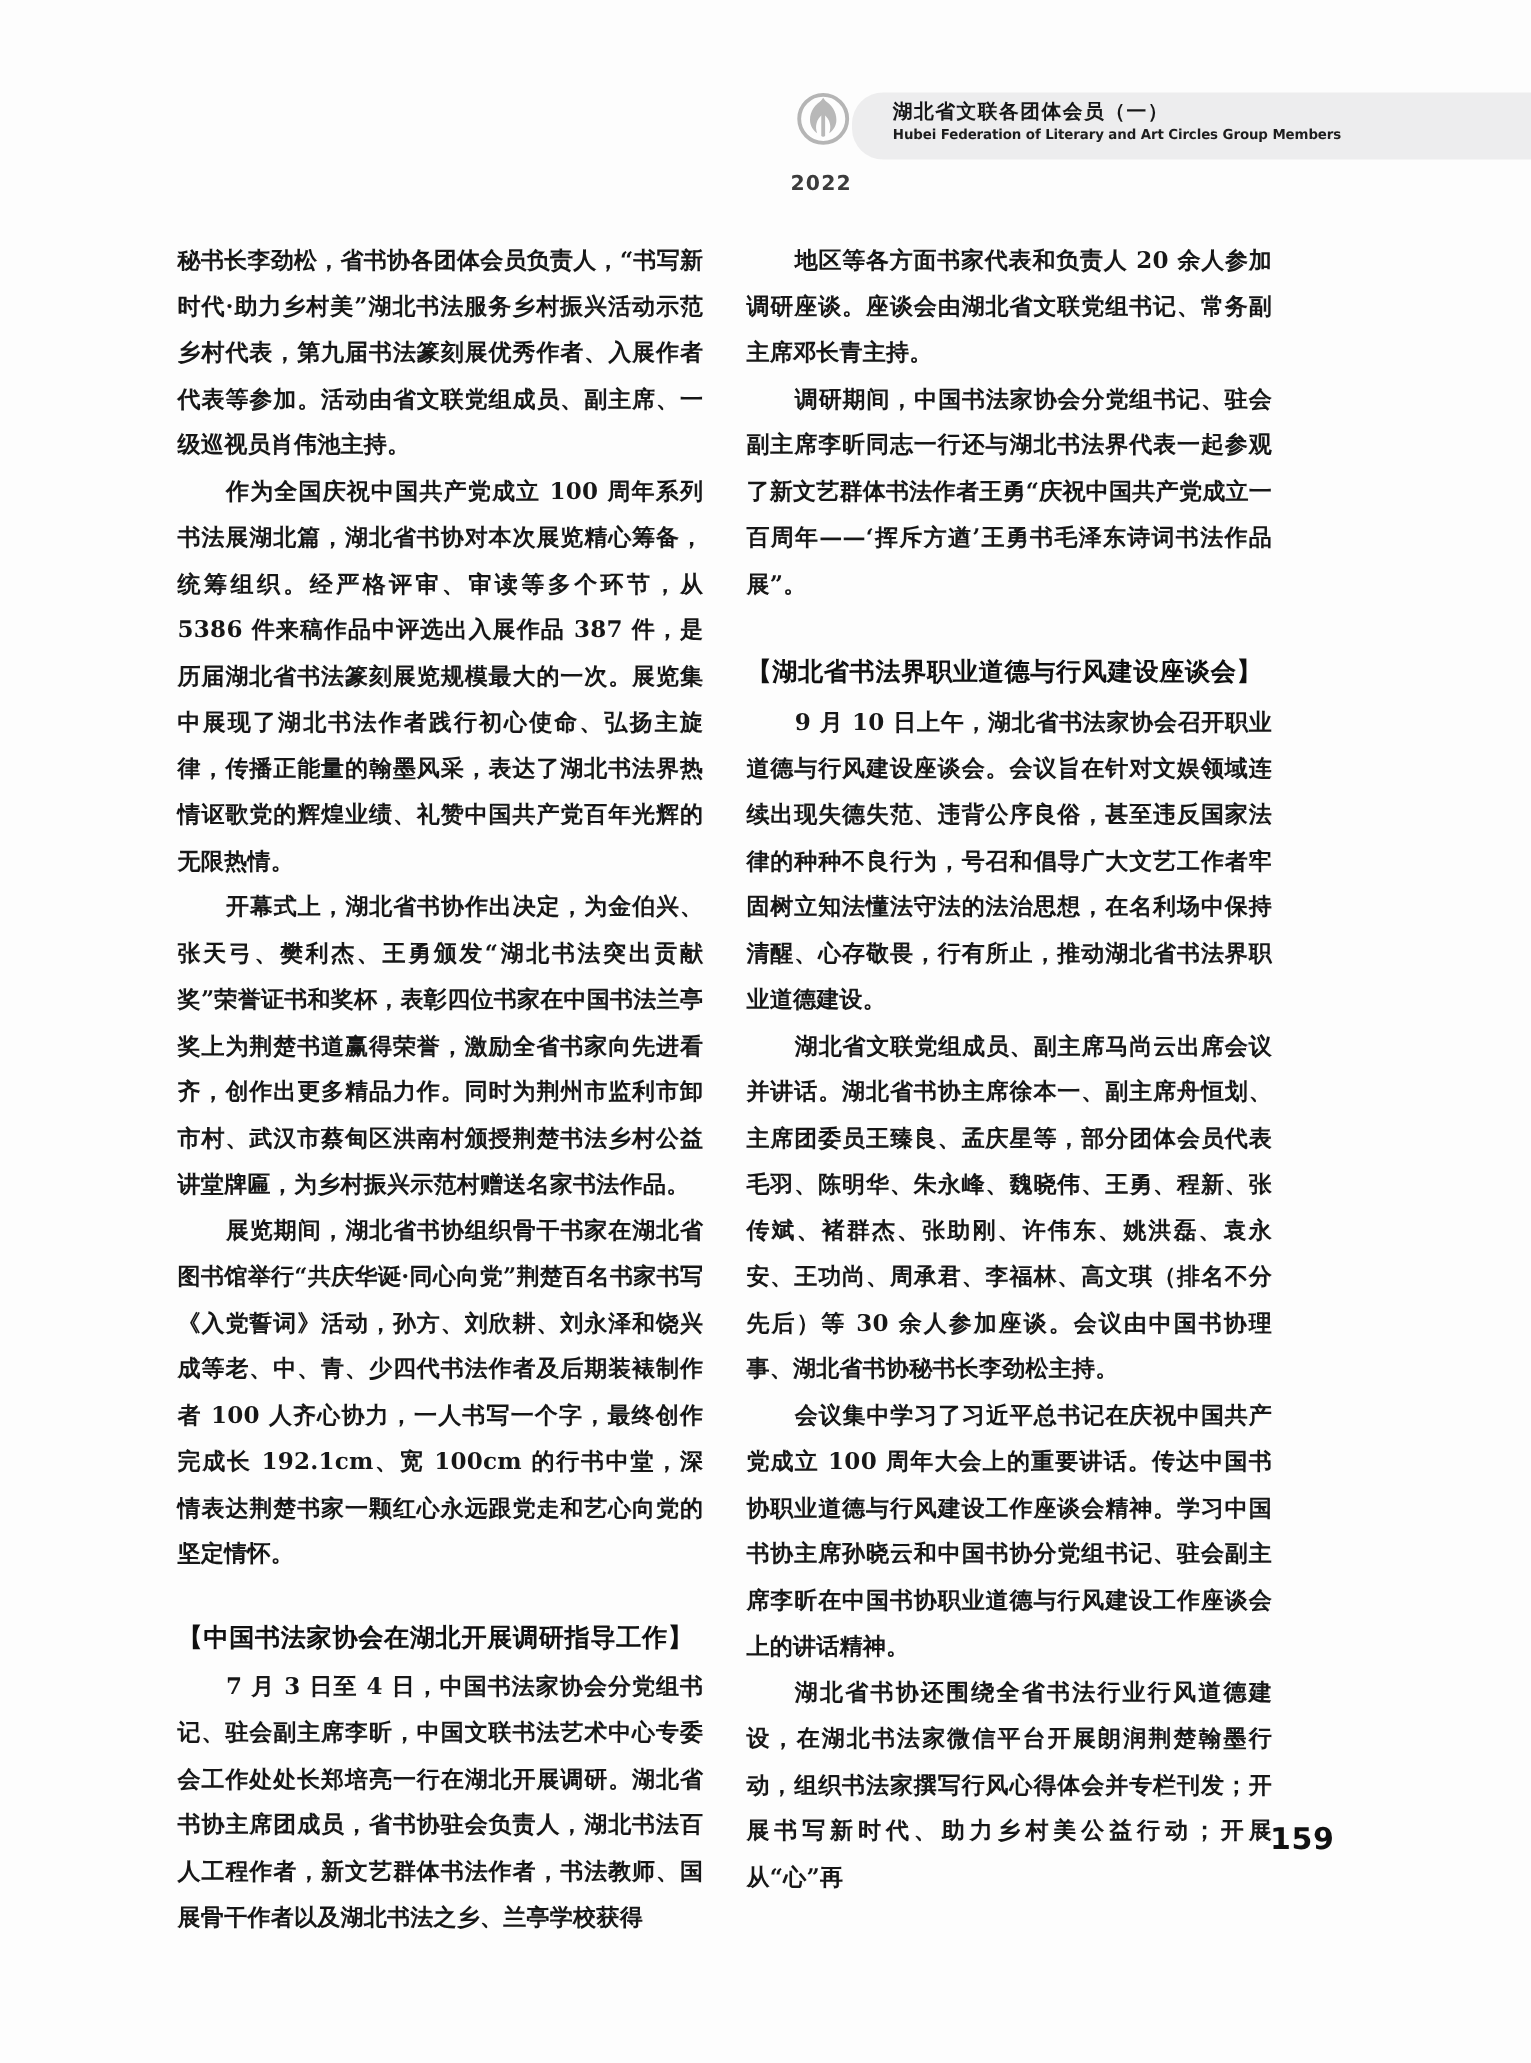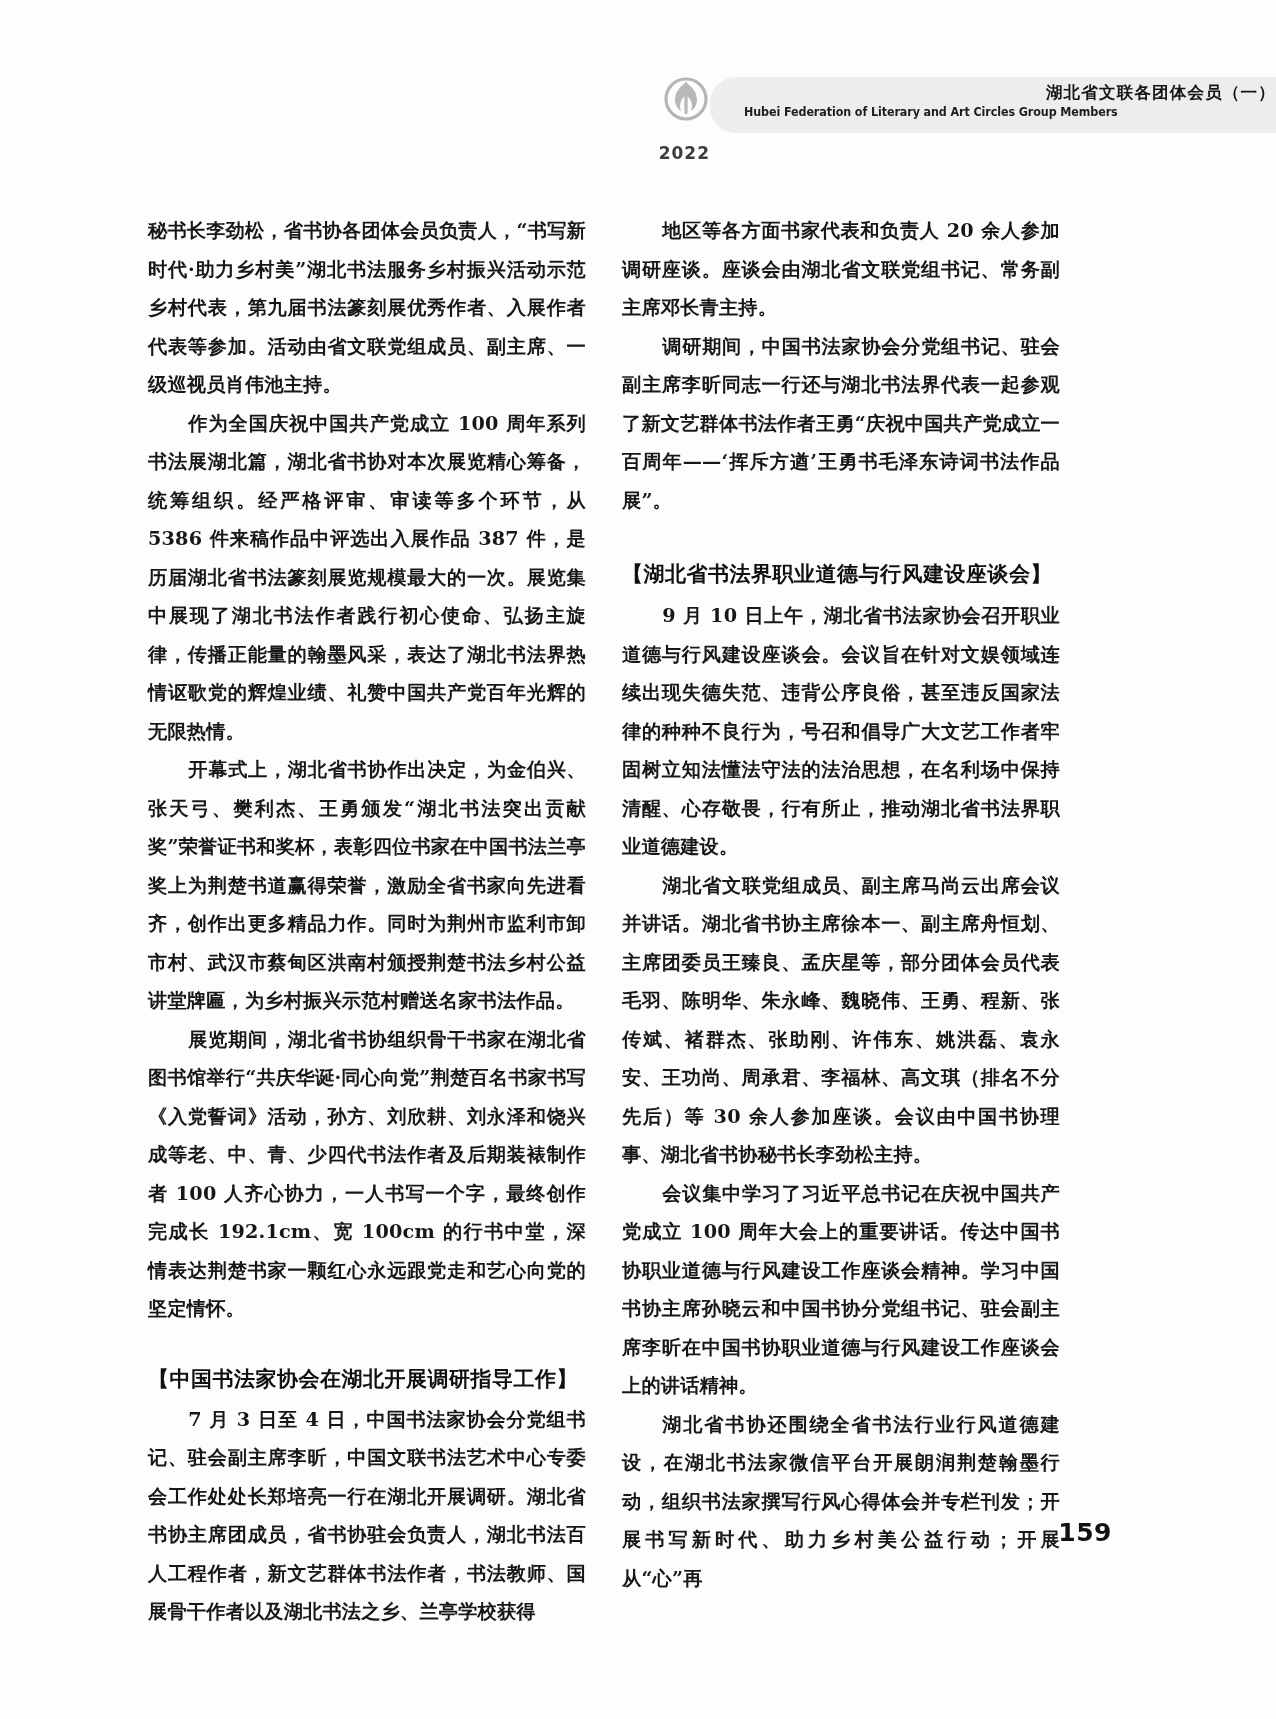--- a/index.html
+++ b/index.html
@@ -63,39 +63,38 @@
     margin-top: 3px;
   }
   .header-cn {
     font-family: "DejaVu Sans", "Liberation Sans", sans-serif;
     font-weight: bold;
     font-size: 16.5px;
     letter-spacing: 1.2px;
     color: #161616;
     line-height: 1.35;
     white-space: nowrap;
-    text-align: right;
   }
   .header-en {
     font-family: "DejaVu Sans", "Liberation Sans", sans-serif;
     font-weight: bold;
     font-size: 11.5px;
     letter-spacing: -0.1px;
     color: #1d1d1d;
     line-height: 1.3;
     margin-top: 1px;
     white-space: nowrap;
     transform: scaleX(0.97);
     transform-origin: left center;
   }
 
   
   .col {
     position: absolute;
-    top: 212px;
+    top: 198px;
     width: 438px;
   }
   .col-left  { left: 148px; }
   .col-right { left: 622px; }
 
   .para {
     font-family: "DejaVu Serif", "Liberation Serif", serif;
     font-weight: bold;
     font-size: 19.2px;
     line-height: 38.5px;

